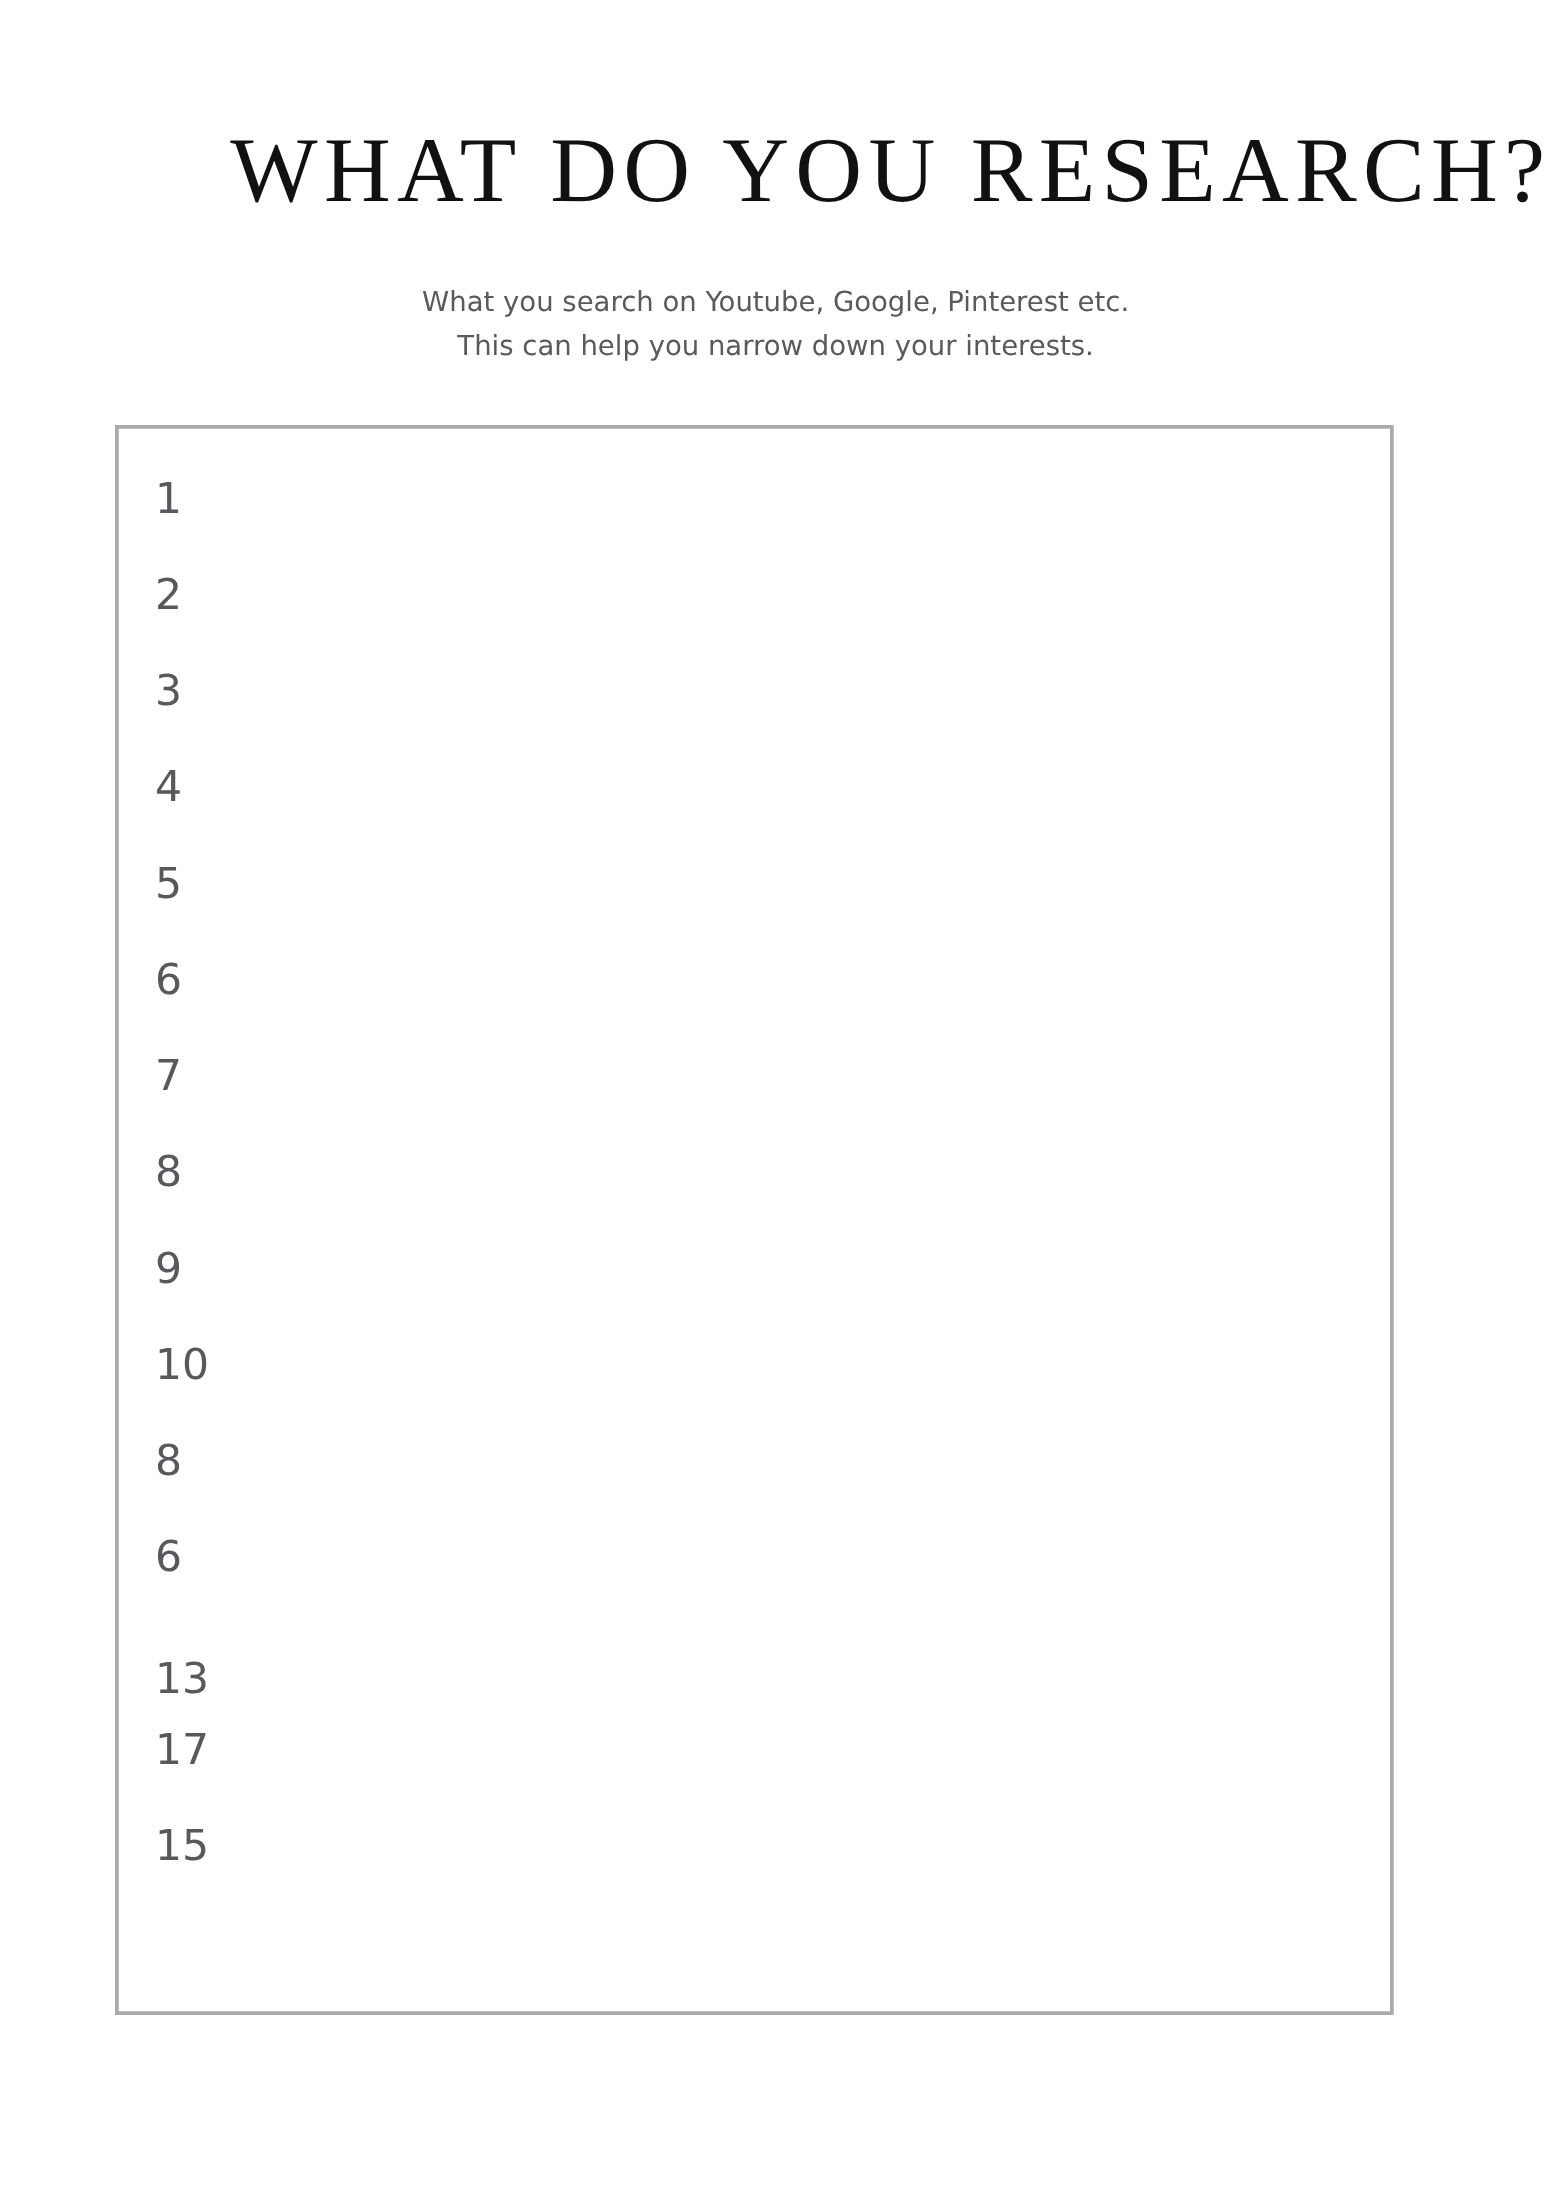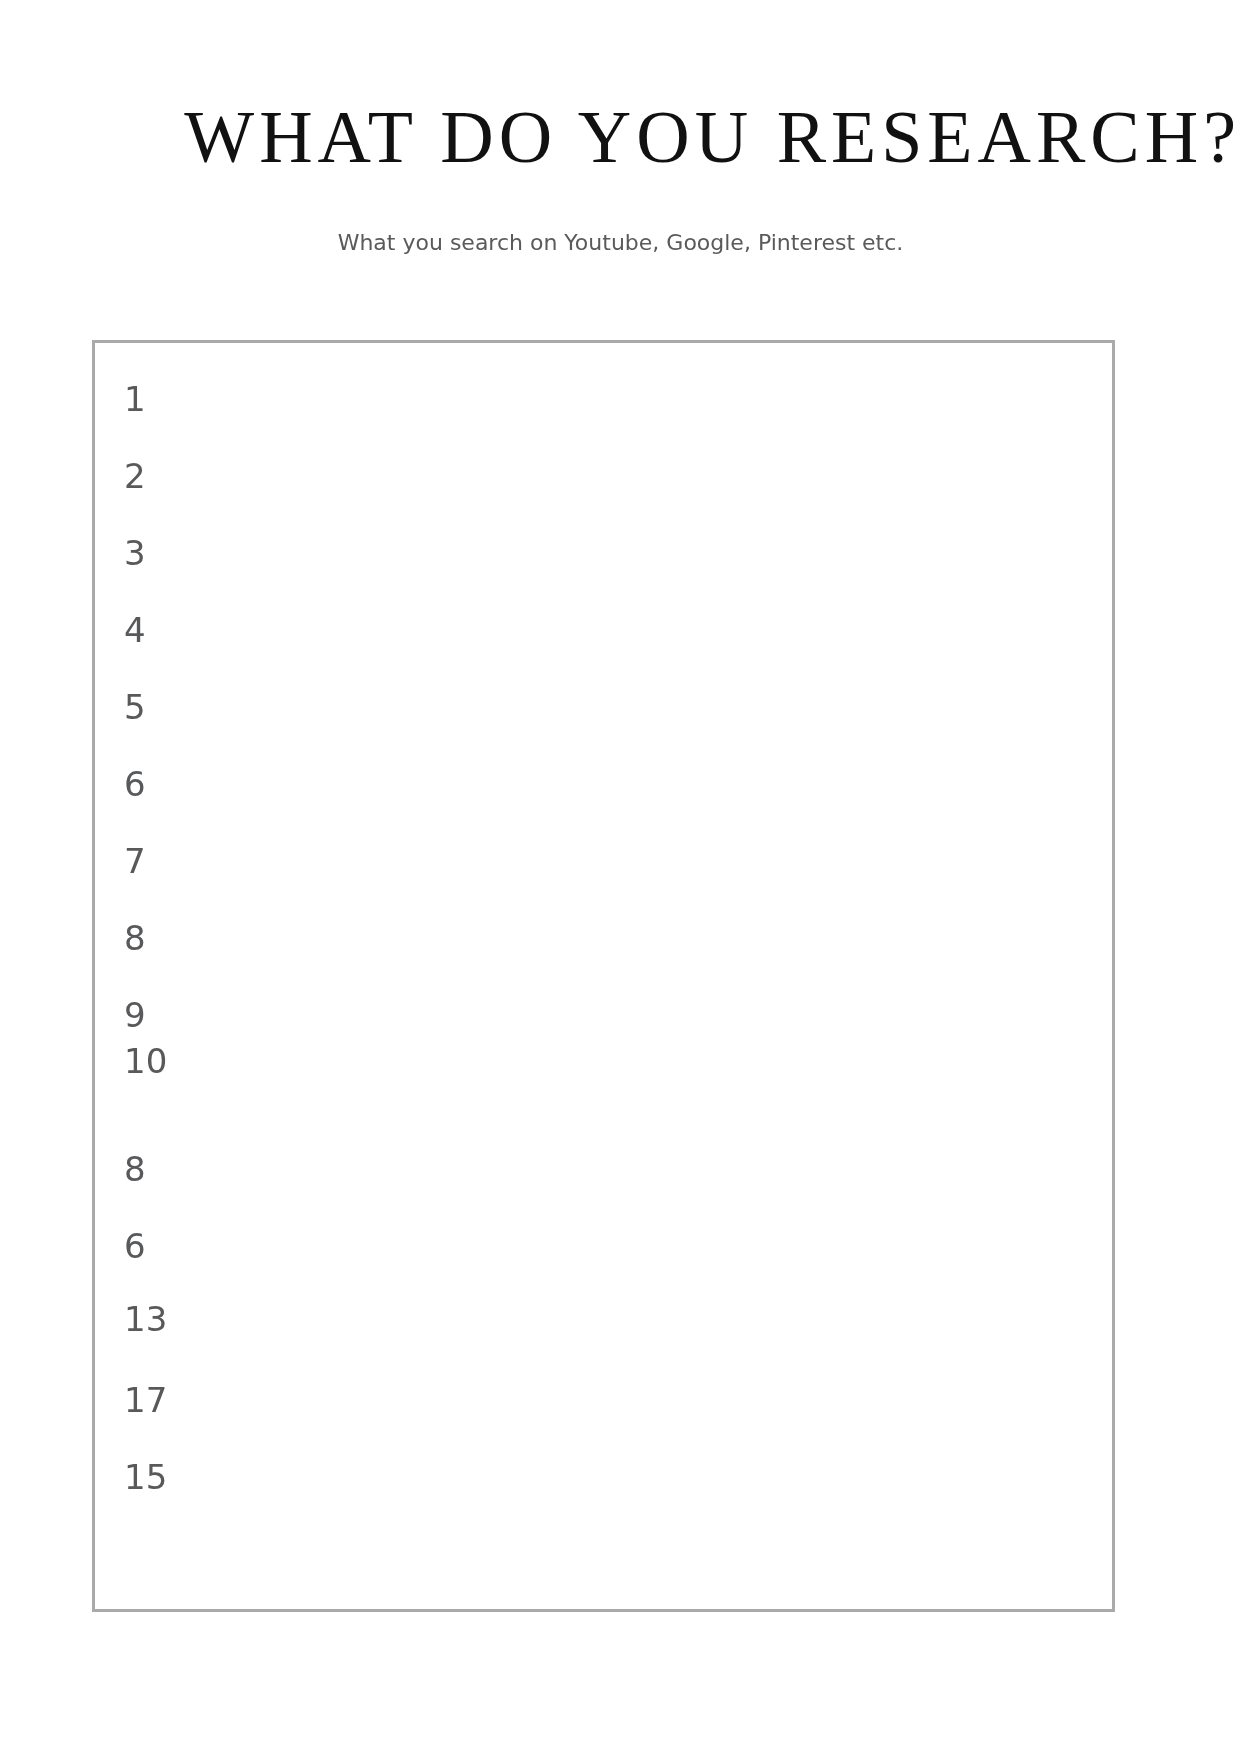--- a/index.html
+++ b/index.html
@@ -29,31 +29,32 @@
       font-size: 34px; color: #58595b; line-height: 40px;
     }
   </style>
 </head>
 <body>
 
 <h1 class="title">WHAT DO YOU RESEARCH?</h1>
 
 <div class="subtitle">
   <div>What you search on Youtube, Google, Pinterest etc.</div>
+  <div>This can help you narrow down your interests.</div>
 </div>
 
 <div class="list-box">
   <div class="list-item" style="top:36px">1</div>
   <div class="list-item" style="top:113px">2</div>
   <div class="list-item" style="top:190px">3</div>
   <div class="list-item" style="top:267px">4</div>
   <div class="list-item" style="top:344px">5</div>
   <div class="list-item" style="top:421px">6</div>
   <div class="list-item" style="top:498px">7</div>
   <div class="list-item" style="top:575px">8</div>
   <div class="list-item" style="top:652px">9</div>
-  <div class="list-item" style="top:698px">10</div>
+  <div class="list-item" style="top:729px">10</div>
   <div class="list-item" style="top:806px">8</div>
   <div class="list-item" style="top:883px">6</div>
-  <div class="list-item" style="top:956px">13</div>
+  <div class="list-item" style="top:980px">13</div>
   <div class="list-item" style="top:1037px">17</div>
   <div class="list-item" style="top:1114px">15</div>
 </div>
 
 </body></html>

